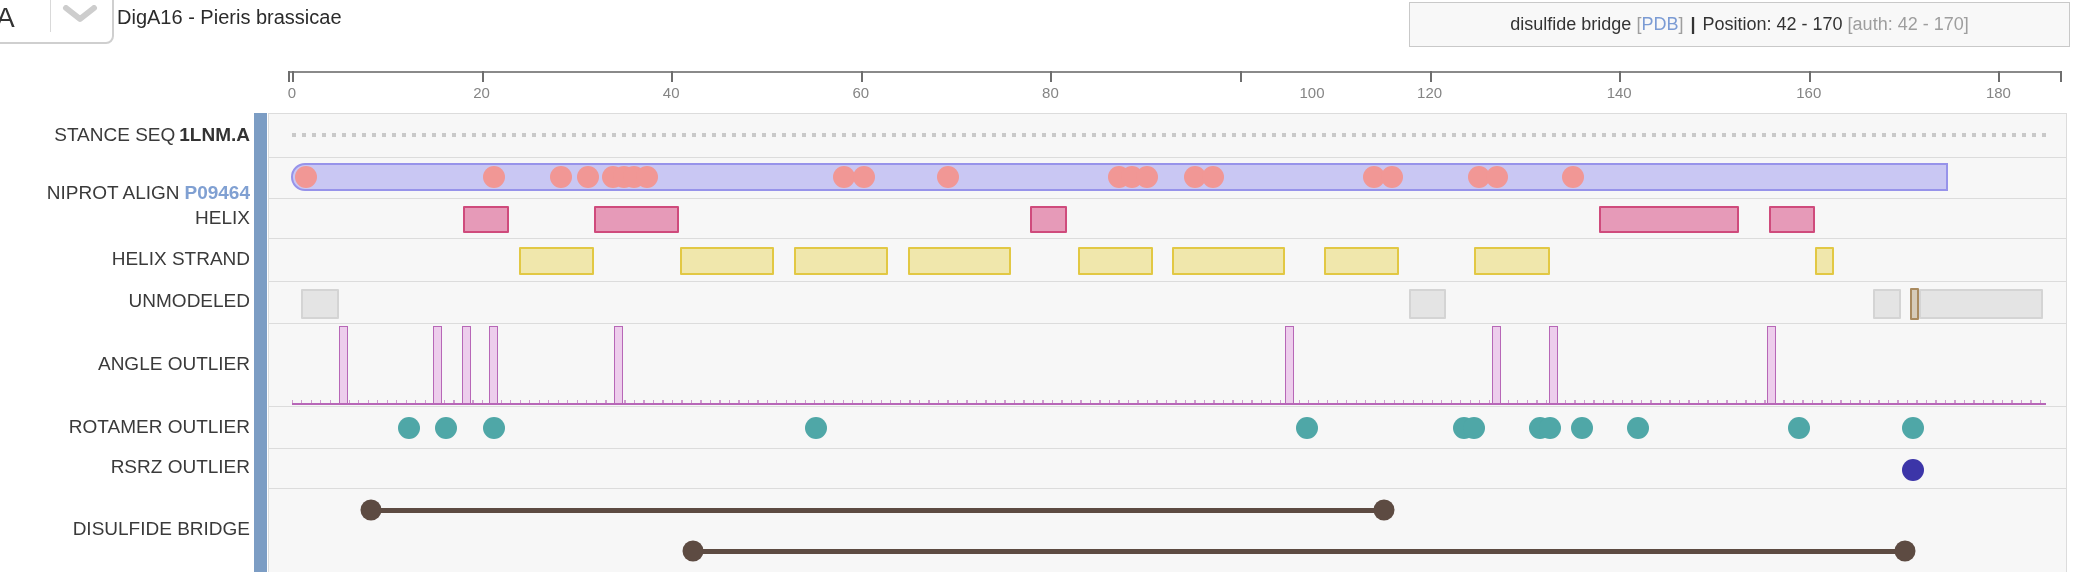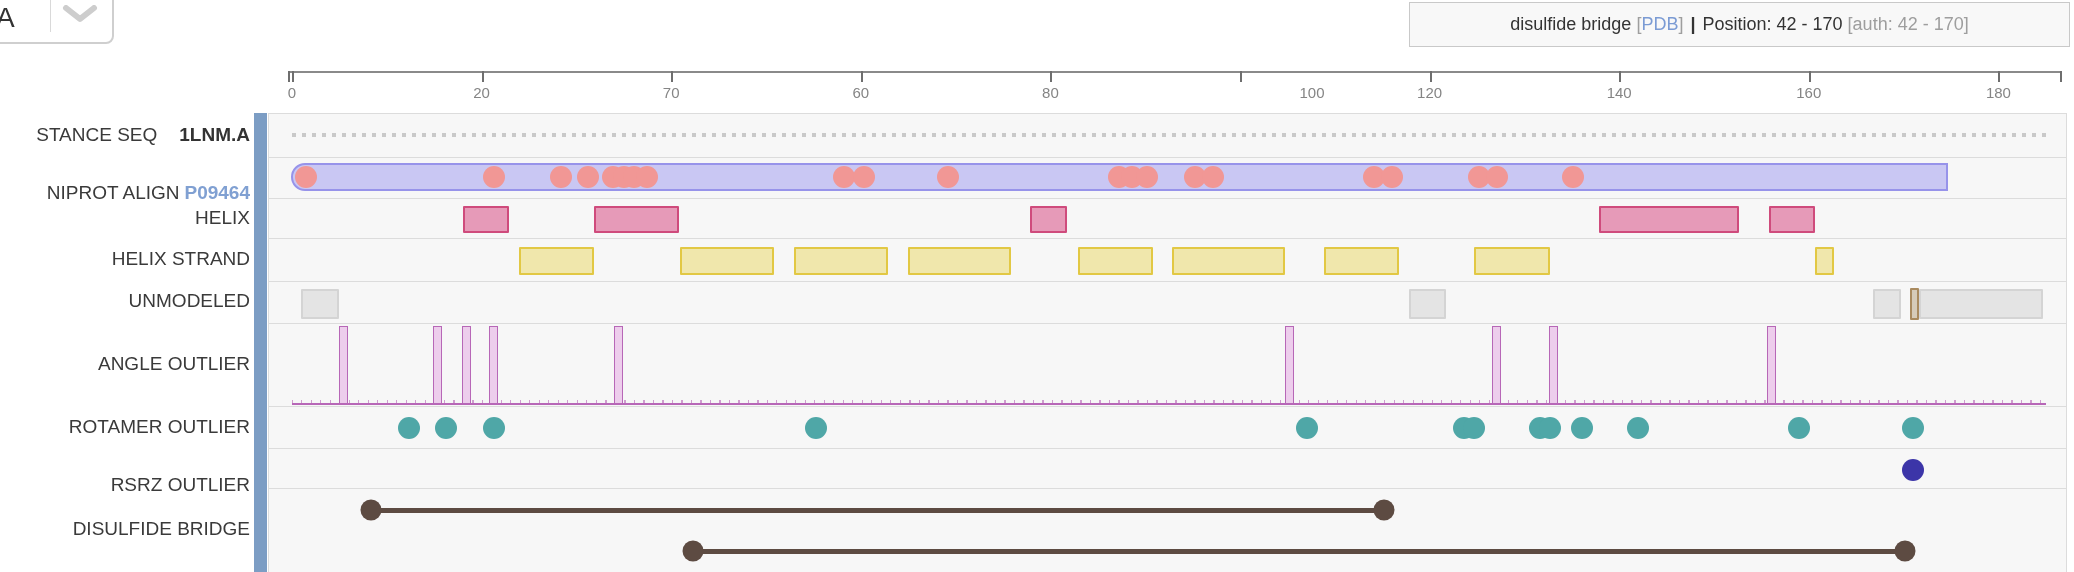--- a/index.html
+++ b/index.html
@@ -41,21 +41,21 @@
   
   .track-bg{position:absolute; left:268px; top:113px; width:1798px; height:459px; background:#f7f7f7;}
   .row-line{position:absolute; left:268px; width:1798px; height:1px; background:#dcdcdc;}
   .v-line{position:absolute; top:113px; width:1px; height:459px; background:#dcdcdc;}
   .blue-bar{position:absolute; left:254px; top:113px; width:13px; height:459px; background:#7c9dc4;}
   
   .tlabel{
     position:absolute; right:1824px; transform:translateY(-50%);
     font-size:19px; color:#3a3a3a; white-space:nowrap;
   }
-  .tlabel .acc{margin-left:22px; font-weight:bold; color:#333;}
+  .tlabel .acc{margin-left:4px; font-weight:bold; color:#333;}
   .tlabel .acc-link{margin-left:5px; font-weight:bold; color:#80a0d2;}
   
   .feat{position:absolute; box-sizing:border-box;}
   .dot{position:absolute; border-radius:50%; transform:translate(-50%,-50%);}
   .region{position:absolute; box-sizing:border-box; border-radius:1px;}
   .bridge-line{position:absolute; height:5px; border-radius:2px;}
 </style>
 </head>
 <body>
 
@@ -64,33 +64,34 @@
   <div class="chain-box">
     <div class="chain-letter">A</div>
     <div class="chain-sep"></div>
     <span class="chevron">
       <svg width="36" height="18" viewBox="0 0 36 18">
         <polyline points="4,3 18,14 32,3" fill="none" stroke="#cdcdcd" stroke-width="6" stroke-linecap="round" stroke-linejoin="round"></polyline>
       </svg>
     </span>
   </div>
 
+  <div class="entity-title">DigA16 - Pieris brassicae</div>
 
   <div class="tooltip-box"><span>disulfide bridge</span><span> </span><span class="gray">[</span><span class="blue">PDB</span><span class="gray">]</span><span> </span><span class="pipe">|</span><span> </span><span>Position: 42 - 170</span><span> </span><span class="gray">[auth: 42 - 170]</span></div>
 
   <div id="ruler">
       <div class="axis-line" style="left: 288px; width: 1774px;"></div>
       <div class="tick" style="left: 288px;"></div>
       <div class="tick" style="left: 2060px;"></div>
       <div class="tick" style="left: 292px;"></div>
       <div class="tick-label" style="left: 292px;">0</div>
       <div class="tick" style="left: 481.6px;"></div>
       <div class="tick-label" style="left: 481.6px; text-align: right;">20</div>
       <div class="tick" style="left: 671.2px;"></div>
-      <div class="tick-label" style="left: 671.2px;">70</div>
+      <div class="tick-label" style="left: 671.2px;">40</div>
       <div class="tick" style="left: 860.8px;"></div>
       <div class="tick-label" style="left: 860.8px;">60</div>
       <div class="tick" style="left: 1050.4px;"></div>
       <div class="tick-label" style="left: 1050.4px;">80</div>
       <div class="tick" style="left: 1240px;"></div>
       <div class="tick-label" style="left: 1312px;">100</div>
       <div class="tick" style="left: 1429.6px;"></div>
       <div class="tick-label" style="left: 1429.6px;">120</div>
       <div class="tick" style="left: 1619.2px;"></div>
       <div class="tick-label" style="left: 1619.2px;">140</div>
@@ -116,21 +117,21 @@
       <div class="v-line" style="left: 2066px;"></div>
     </div>
 
   <div class="tlabel" style="top:135px"><span>STANCE SEQ</span><span class="acc">1LNM.A</span></div>
   <div class="tlabel" style="top:193px"><span>NIPROT ALIGN</span><span class="acc-link">P09464</span></div>
   <div class="tlabel" style="top:218px">HELIX</div>
   <div class="tlabel" style="top:259px">HELIX STRAND</div>
   <div class="tlabel" style="top:301px">UNMODELED</div>
   <div class="tlabel" style="top:364px">ANGLE OUTLIER</div>
   <div class="tlabel" style="top:427px">ROTAMER OUTLIER</div>
-  <div class="tlabel" style="top:485px">RSRZ OUTLIER</div>
+  <div class="tlabel" style="top:467px">RSRZ OUTLIER</div>
   <div class="tlabel" style="top:529px">DISULFIDE BRIDGE</div>
 
   <div id="canvas">
       <div class="feat" style="left: 292px; top: 133px; width: 1753.8px; height: 4px; background: repeating-linear-gradient(90deg, rgb(201, 201, 201) 0px, rgb(201, 201, 201) 4px, transparent 4px, transparent 10px);"></div>
       <div class="feat" style="left: 291.052px; top: 163px; width: 1657.1px; height: 28px; background: rgb(201, 199, 243); border: 2px solid rgb(151, 147, 234); border-radius: 14px 0px 0px 14px;"></div>
       <div class="dot" style="left: 306.22px; top: 177px; width: 22px; height: 22px; background: rgb(241, 151, 149);"></div>
       <div class="dot" style="left: 493.924px; top: 177px; width: 22px; height: 22px; background: rgb(241, 151, 149);"></div>
       <div class="dot" style="left: 561.232px; top: 177px; width: 22px; height: 22px; background: rgb(241, 151, 149);"></div>
       <div class="dot" style="left: 587.776px; top: 177px; width: 22px; height: 22px; background: rgb(241, 151, 149);"></div>
       <div class="dot" style="left: 613.372px; top: 177px; width: 22px; height: 22px; background: rgb(241, 151, 149);"></div>

